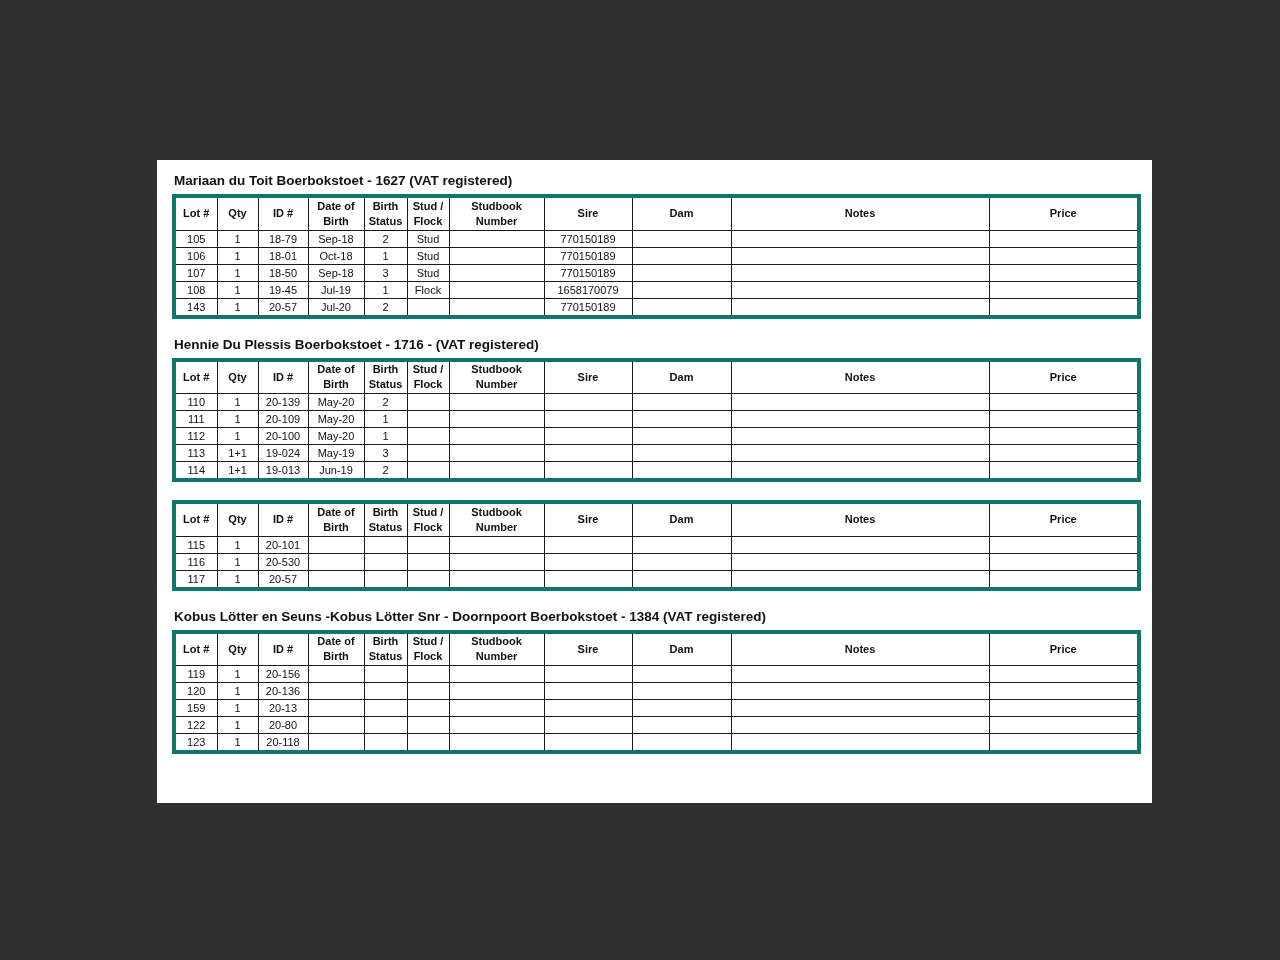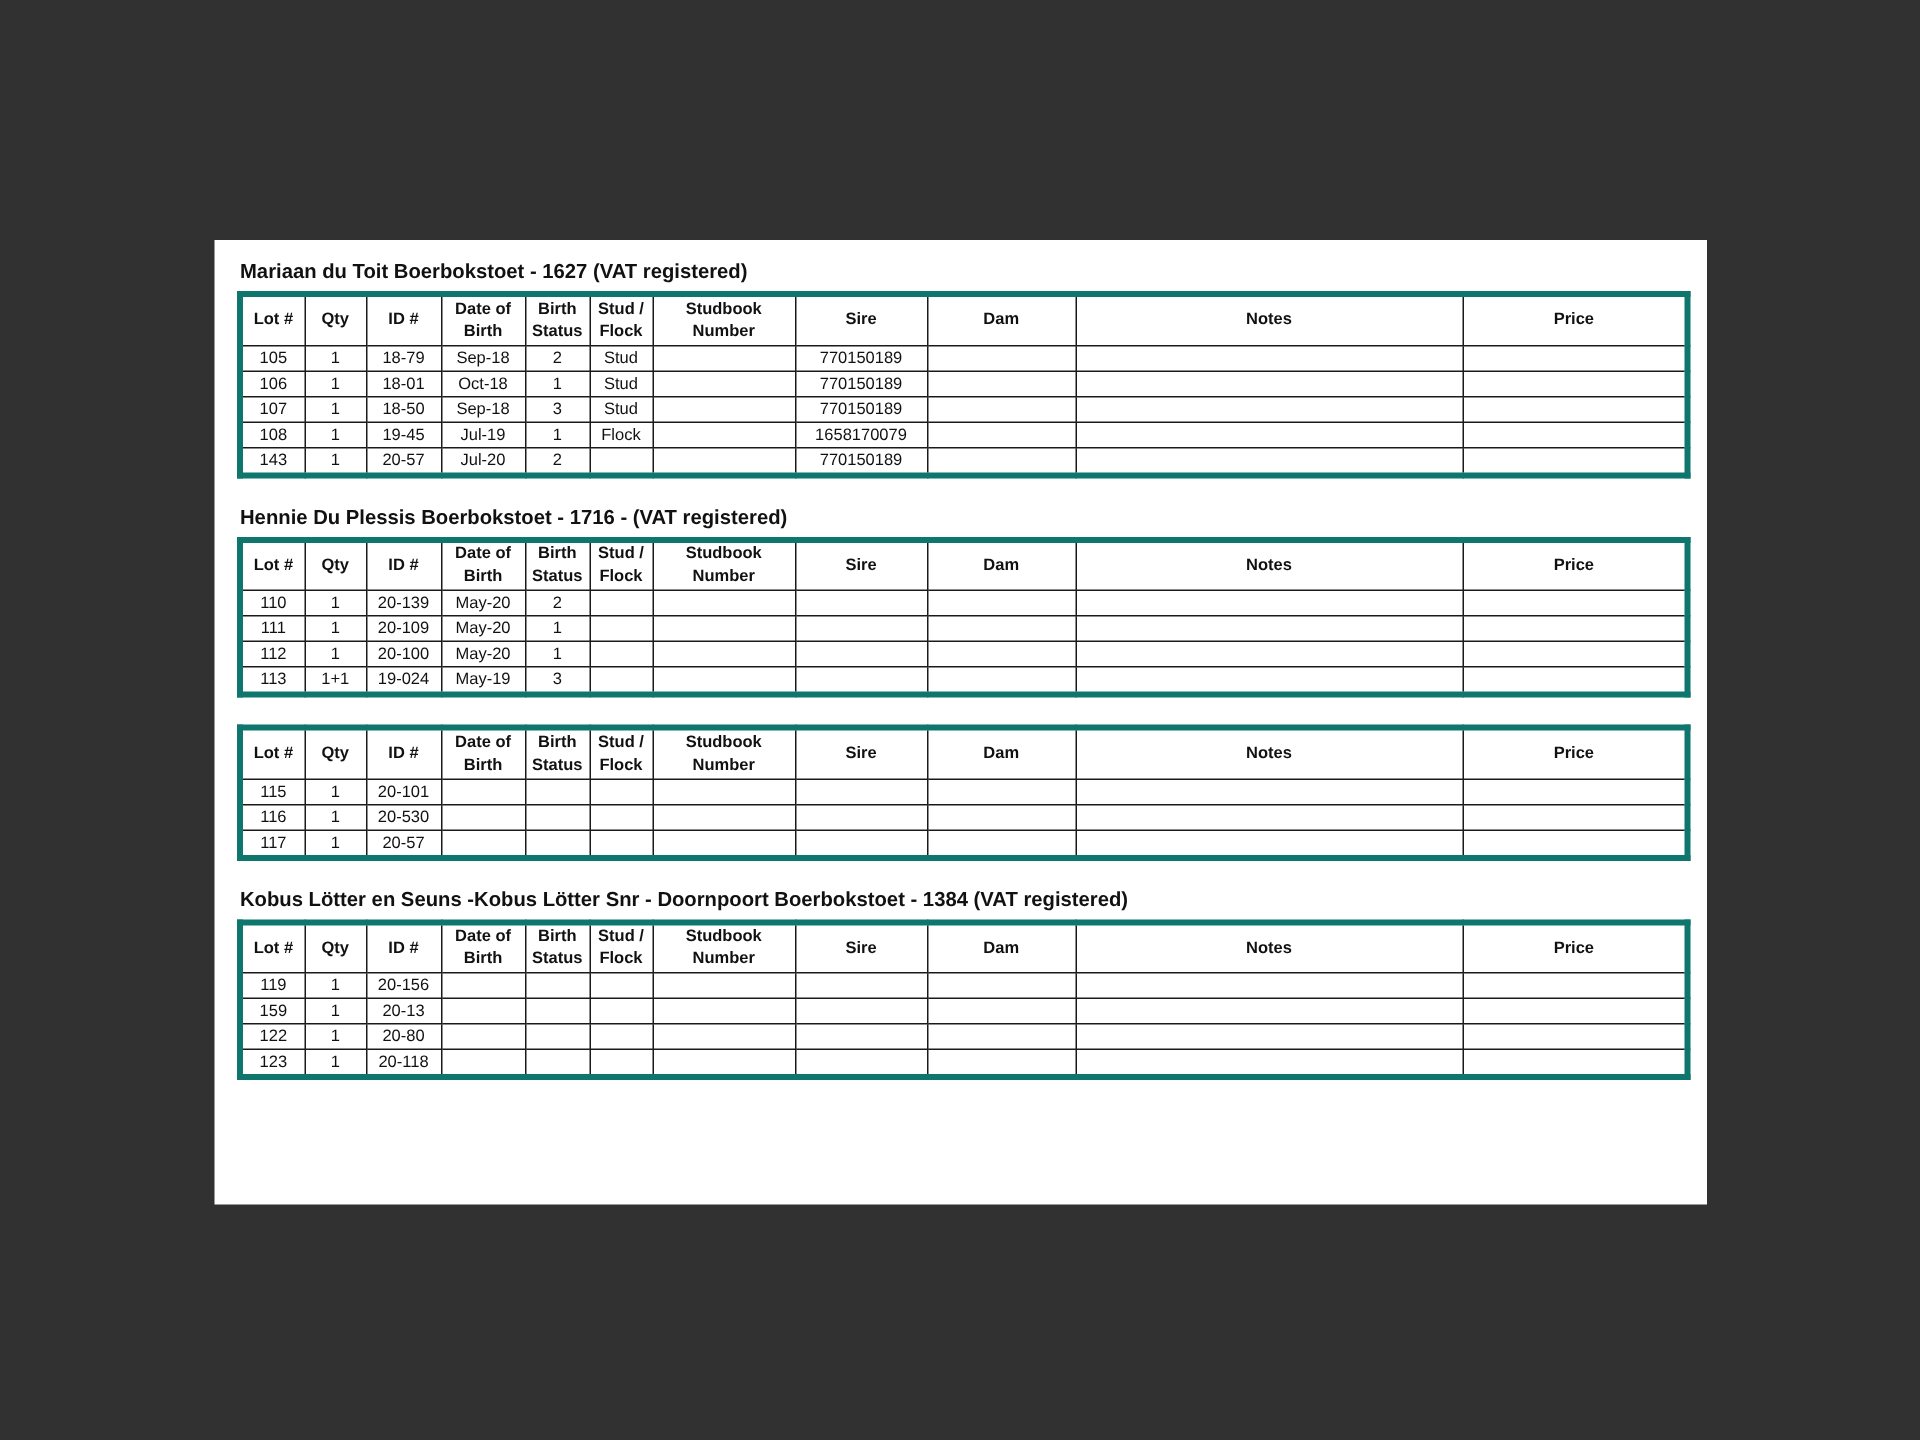--- a/index.html
+++ b/index.html
@@ -9,21 +9,21 @@
   body {
     width: 1280px;
     height: 960px;
     background: #313131;
     position: relative;
     font-family: "Liberation Sans", sans-serif;
     overflow: hidden;
   }
   .page {
     position: absolute;
-    left: 143px;
+    left: 157px;
     top: 160px;
     width: 995px;
     height: 643px;
     background: #ffffff;
     box-sizing: border-box;
     padding: 13px 15px 14px 15px;
   }
   .section {
     margin-bottom: 18px;
   }
@@ -270,20 +270,33 @@
               <td>19-024</td>
               <td>May-19</td>
               <td>3</td>
               <td></td>
               <td></td>
               <td></td>
               <td></td>
               <td></td>
               <td></td>
             </tr>
+            <tr>
+              <td class="lot-cell">114</td>
+              <td>1+1</td>
+              <td>19-013</td>
+              <td>Jun-19</td>
+              <td>2</td>
+              <td></td>
+              <td></td>
+              <td></td>
+              <td></td>
+              <td></td>
+              <td></td>
+            </tr>
           </tbody>
         </table>
       </div>
       <div class="section">
         <table class="lot-table">
           <colgroup>
             <col class="col-lot">
             <col class="col-qty">
             <col class="col-id">
             <col class="col-dob">
@@ -400,20 +413,33 @@
               <td></td>
               <td></td>
               <td></td>
               <td></td>
               <td></td>
               <td></td>
               <td></td>
               <td></td>
             </tr>
             <tr>
+              <td class="lot-cell">120</td>
+              <td>1</td>
+              <td>20-136</td>
+              <td></td>
+              <td></td>
+              <td></td>
+              <td></td>
+              <td></td>
+              <td></td>
+              <td></td>
+              <td></td>
+            </tr>
+            <tr>
               <td class="lot-cell">159</td>
               <td>1</td>
               <td>20-13</td>
               <td></td>
               <td></td>
               <td></td>
               <td></td>
               <td></td>
               <td></td>
               <td></td>

